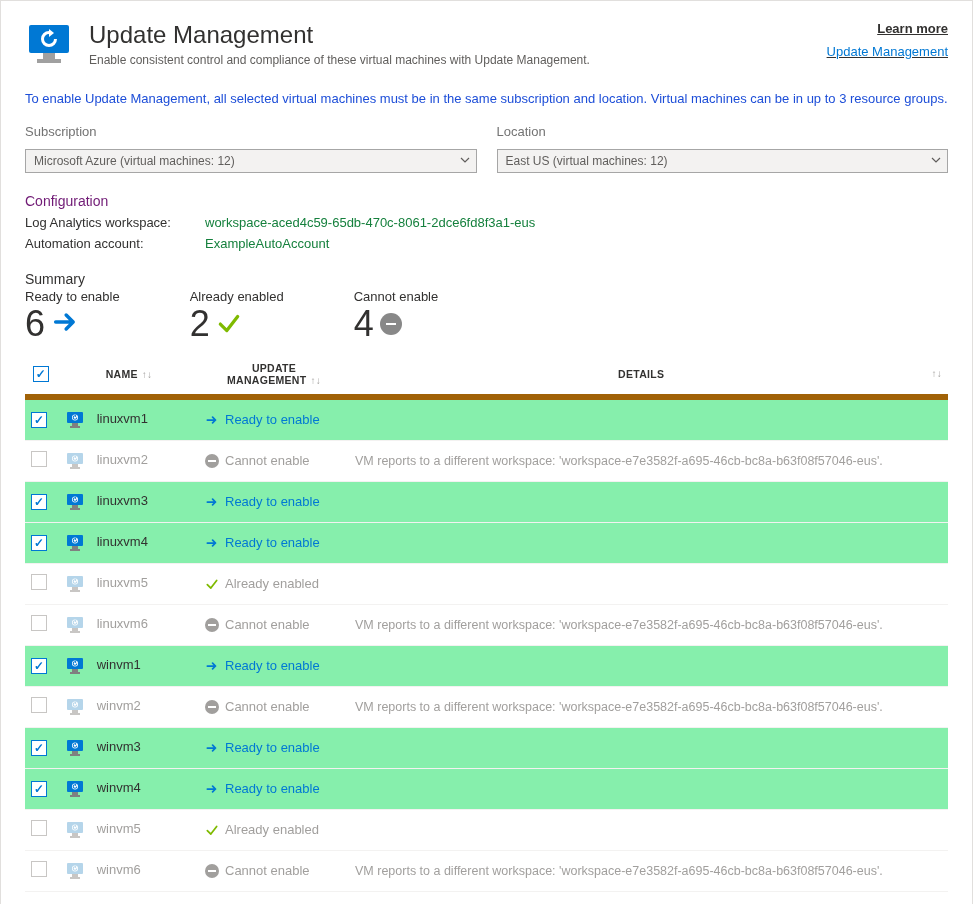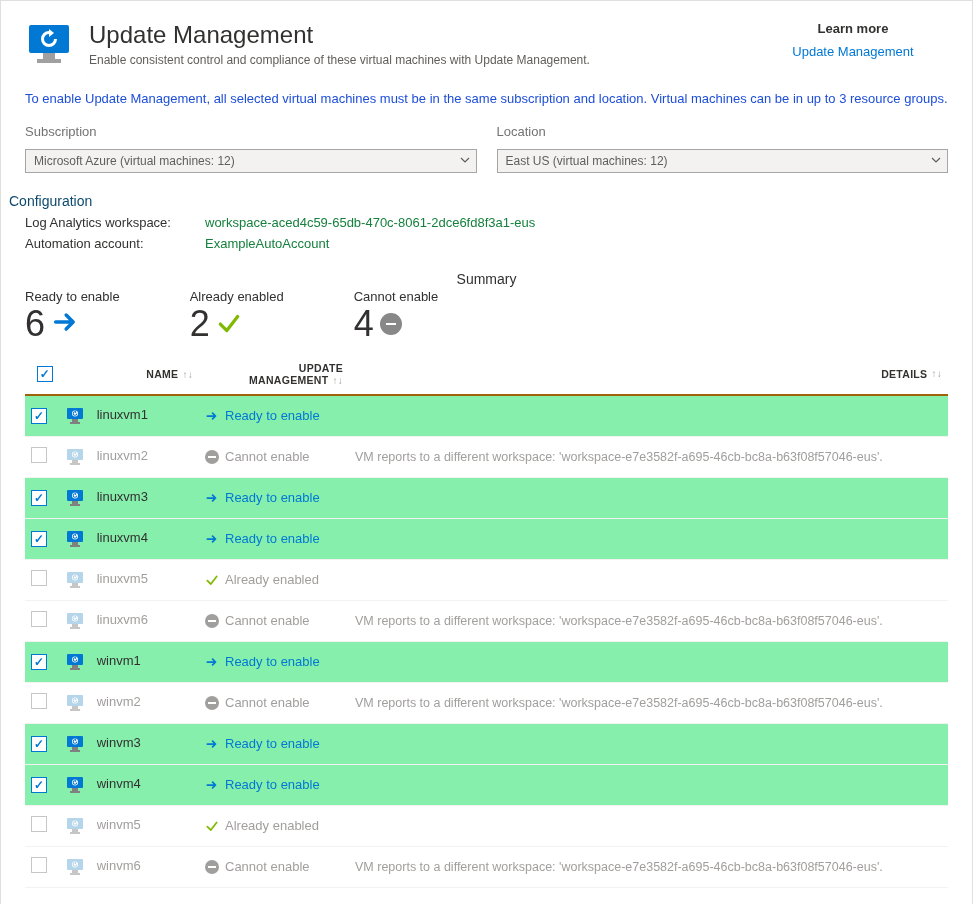--- a/index.html
+++ b/index.html
@@ -27,22 +27,23 @@
     font-size: 24px;
     font-weight: 300;
     color: #323130;
   }
   .header-subtitle {
     font-size: 12px;
     color: #605e5c;
     margin-top: 4px;
   }
   .learn-more {
-    text-align: center;
+    text-align: right;
     min-width: 190px;
+    text-decoration: underline;
   }
   .learn-more-title { font-weight: 600; margin-bottom: 6px; }
   .learn-more a {
     display: block;
     color: #0078d4;
     text-decoration: none;
     font-size: 13px;
     line-height: 1.5;
     cursor: pointer;
   }
@@ -70,26 +71,26 @@
     font-size: 12px;
     cursor: pointer;
   }
   .select-box .chev {
     position: absolute;
     right: 6px;
     top: 50%;
     transform: translateY(-50%);
     pointer-events: none;
   }
-  .section-title { font-size: 14px; color: #0c4a6e; padding: 0 8px; margin-top: 2px; }
+  .section-title { font-size: 14px; color: #701a75; padding: 0 24px; margin-top: 2px; }
   .config-rows { padding: 4px 24px 16px 24px; }
   .config-row { display: flex; font-size: 13px; line-height: 1.6; }
   .config-key { width: 180px; color: #323130; }
   .config-val { color: #15803d; }
-  .summary { padding: 0 24px 12px 24px; text-align: center; }
+  .summary { padding: 0 24px 12px 24px; }
   .summary-title { font-size: 14px; margin-bottom: 0; }
   .summary-stats { display: flex; gap: 70px; margin-top: 2px; }
   .stat-label { font-size: 13px; color: #323130; }
   .stat-value {
     font-size: 36px;
     font-weight: 300;
     color: #323130;
     display: flex;
     align-items: center;
     gap: 6px;
@@ -104,27 +105,27 @@
     justify-content: center;
     width: 22px; height: 22px;
     border-radius: 50%;
     background: #888;
     color: #fff;
   }
   .icon-dash svg { width: 14px; height: 14px; }
   .table-wrap { padding: 0 24px 24px 24px; }
   table { width: 100%; border-collapse: collapse; }
   thead th {
-    text-align: right;
+    text-align: center;
     font-size: 10.5px;
     font-weight: 600;
     letter-spacing: 0.3px;
     color: #323130;
     padding: 8px 6px;
-    border-bottom: 2px solid #a16207;
+    border-bottom: 6px solid #a16207;
     text-transform: uppercase;
   }
   thead th.check-col { width: 34px; padding-left: 4px; }
   thead th.name-col { width: 140px; }
   thead th.um-col { width: 150px; }
   thead th.sort { position: relative; }
   .sort-glyph { color: #a19f9d; font-size: 10px; padding-left: 4px; }
   .sort-glyph.right { float: right; }
   tbody td {
     padding: 10px 6px;

